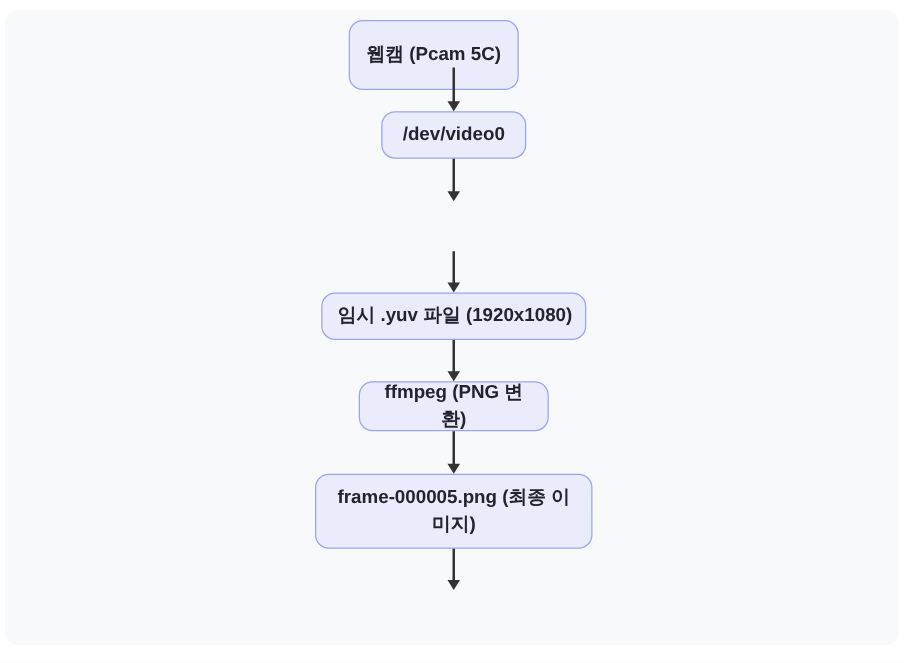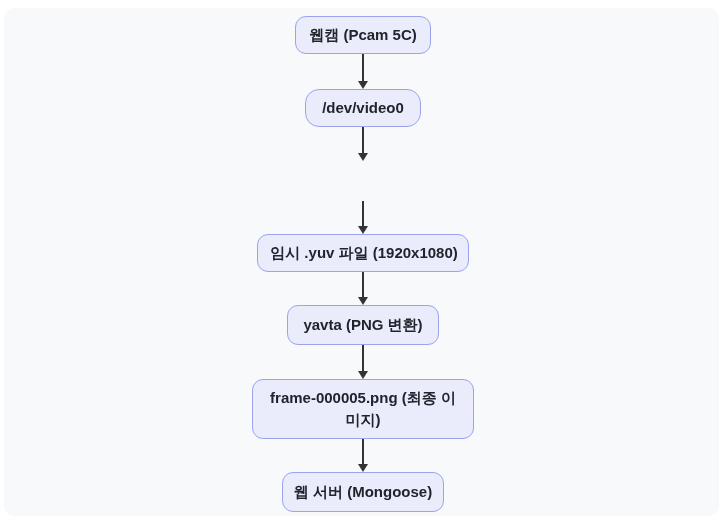--- a/index.html
+++ b/index.html
@@ -32,22 +32,22 @@
     color: var(--node-text, #21242c);
     font-size: 15px;
     font-weight: bold;
     line-height: 1.45;
     display: flex;
     align-items: center;
     justify-content: center;
     text-align: center;
     padding: 0 10px;
   }
-  .node-1 { left: 291px; top: 8px;   width: 136px; height: 38px; }
-  .node-2 { left: 301px; top: 81px;  width: 116px; height: 38px; border-radius: 14px; }
+  .node-1 { left: 275px; top: 8px;   width: 136px; height: 56px; }
+  .node-2 { left: 301px; top: 81px;  width: 116px; height: 38px; }
   .node-3 { left: 283px; top: 153px; width: 152px; height: 40px; }
   .node-4 { left: 253px; top: 226px; width: 212px; height: 38px;
             white-space: nowrap; overflow: hidden; padding-left: 12px; }
   .node-5 { left: 283px; top: 297px; width: 152px; height: 40px; }
   .node-6 { left: 248px; top: 371px; width: 222px; height: 60px; }
   .node-7 { left: 278px; top: 464px; width: 162px; height: 40px; }
 
   .arrow {
     position: absolute;
     left: 353px;
@@ -93,23 +93,22 @@
 
   <div class="arrow arrow-2"></div>
 
 
   <div class="arrow arrow-3"></div>
 
   <div class="node node-4">임시 .yuv 파일 (1920x1080)</div>
 
   <div class="arrow arrow-4"></div>
 
-  <div class="node node-5">yavta (PNG 변환)</div>
+  <div class="node node-5">ffmpeg (PNG 변환)</div>
 
   <div class="arrow arrow-5"></div>
 
   <div class="node node-6">frame-000005.png (최종 이미지)</div>
 
   <div class="arrow arrow-6"></div>
 
-  <div class="node node-7">웹 서버 (Mongoose)</div>
 
 </div>
 
 </body></html>

